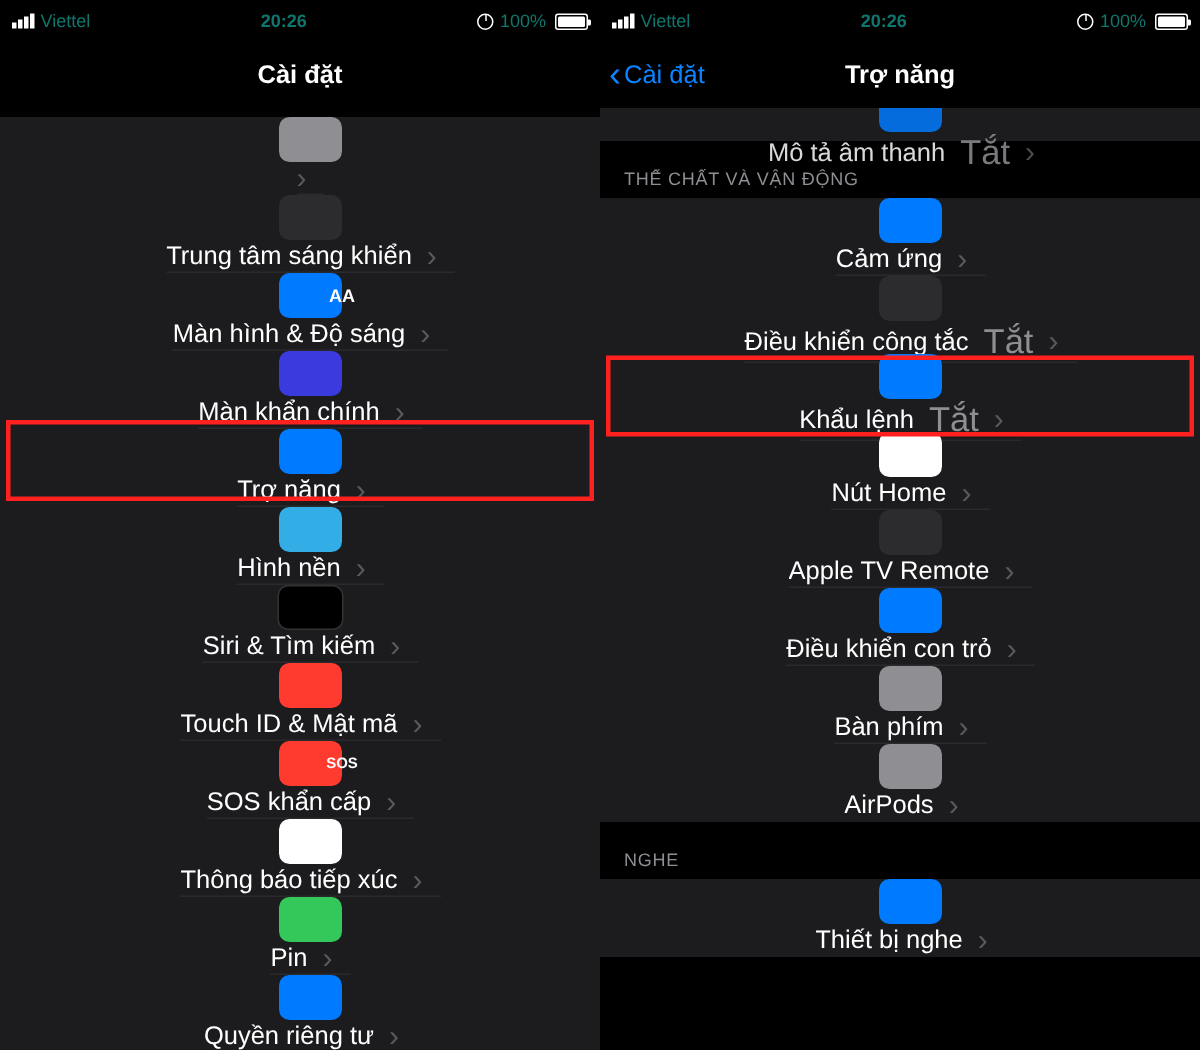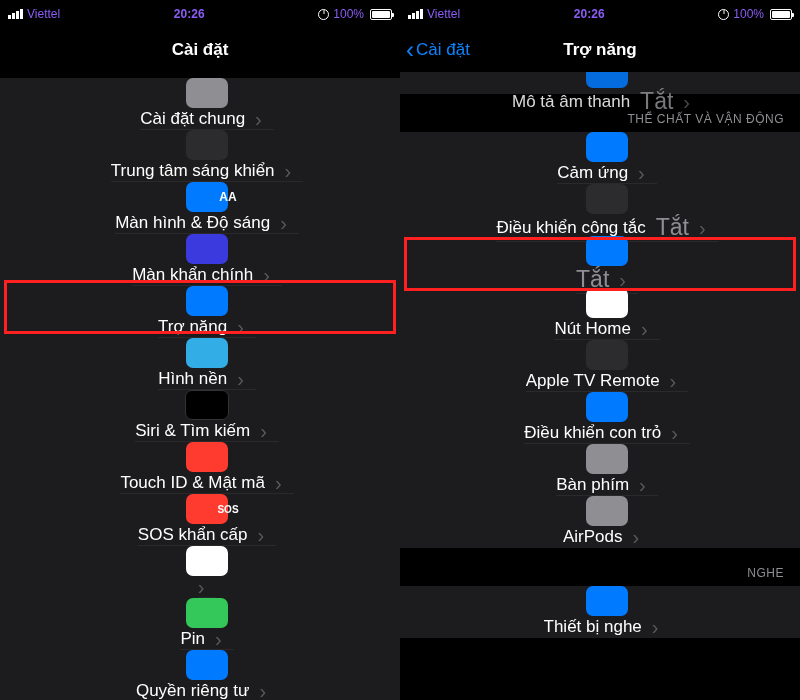--- a/index.html
+++ b/index.html
@@ -18,21 +18,21 @@
     display: flex;
     flex-direction: column;
     position: relative;
   }
   .status-bar {
     height: 28px;
     display: flex;
     align-items: center;
     justify-content: space-between;
     padding: 0 8px;
-    color: #8b5cf6;
+    color: #0f766e;
     font-size: 12px;
     font-weight: 500;
   }
   .status-left, .status-right {
     display: flex;
     align-items: center;
     gap: 4px;
   }
   .signal-bars {
     display: inline-flex;
@@ -118,21 +118,20 @@
     flex: 1;
     overflow: hidden;
     background: #000;
   }
   .section-header {
     color: #8e8e93;
     font-size: 12px;
     letter-spacing: 0.5px;
     padding: 18px 16px 6px;
     text-transform: uppercase;
-    text-align: right;
   }
   .row {
     display: flex;
     align-items: center;
     height: 52px;
     padding-left: 14px;
     position: relative;
     cursor: pointer;
     flex-direction: column;
   }
@@ -226,21 +225,20 @@
     <div style="height:6px"></div>
     <div class="group">
     <div class="row">
       <div class="icon-box bg-gray">
             <svg width="18" height="18" viewBox="0 0 24 24" fill="none" stroke="#fff" stroke-width="2">
               <circle cx="12" cy="12" r="3"></circle>
               <path d="M19.4 15a1.7 1.7 0 0 0 .3 1.8l.1.1a2 2 0 1 1-2.8 2.8l-.1-.1a1.7 1.7 0 0 0-1.8-.3 1.7 1.7 0 0 0-1 1.5V21a2 2 0 1 1-4 0v-.1a1.7 1.7 0 0 0-1-1.5 1.7 1.7 0 0 0-1.8.3l-.1.1a2 2 0 1 1-2.8-2.8l.1-.1a1.7 1.7 0 0 0 .3-1.8 1.7 1.7 0 0 0-1.5-1H3a2 2 0 1 1 0-4h.1a1.7 1.7 0 0 0 1.5-1 1.7 1.7 0 0 0-.3-1.8l-.1-.1a2 2 0 1 1 2.8-2.8l.1.1a1.7 1.7 0 0 0 1.8.3H9a1.7 1.7 0 0 0 1-1.5V3a2 2 0 1 1 4 0v.1a1.7 1.7 0 0 0 1 1.5 1.7 1.7 0 0 0 1.8-.3l.1-.1a2 2 0 1 1 2.8 2.8l-.1.1a1.7 1.7 0 0 0-.3 1.8V9c.3.6.9 1 1.5 1H21a2 2 0 1 1 0 4h-.1a1.7 1.7 0 0 0-1.5 1z"></path>
             </svg>
           </div>
       <div class="row-inner">
-            <span class="row-label">Cài đặt chung</span>
             <span class="chevron">›</span>
           </div>
     </div>
     <div class="row">
       <div class="icon-box bg-darkgray">
             <svg width="18" height="18" viewBox="0 0 24 24" fill="#fff">
               <rect x="3" y="3" width="8" height="8" rx="2"></rect>
               <rect x="13" y="3" width="8" height="8" rx="4"></rect>
               <rect x="3" y="13" width="8" height="8" rx="4"></rect>
               <rect x="13" y="13" width="8" height="8" rx="2"></rect>
@@ -335,20 +333,21 @@
           </div>
     </div>
     <div class="row">
       <div class="icon-box bg-white">
             <svg width="18" height="18" viewBox="0 0 24 24" fill="none" stroke="#ff3b30" stroke-width="2">
               <circle cx="12" cy="12" r="8" stroke-dasharray="2 2"></circle>
               <circle cx="12" cy="12" r="3" fill="#ff3b30"></circle>
             </svg>
           </div>
       <div class="row-inner">
+            <span class="row-label">Thông báo tiếp xúc</span>
             <span class="chevron">›</span>
           </div>
     </div>
     <div class="row">
       <div class="icon-box bg-green">
             <svg width="20" height="12" viewBox="0 0 24 14">
               <rect x="1" y="1" width="19" height="12" rx="3" fill="none" stroke="#fff" stroke-width="1.5"></rect>
               <rect x="21" y="4" width="2" height="6" rx="1" fill="#fff"></rect>
               <rect x="3" y="3" width="15" height="8" rx="1.5" fill="#fff"></rect>
             </svg>
@@ -449,20 +448,21 @@
     <div class="row">
       <div class="icon-box bg-blue">
             <svg width="18" height="18" viewBox="0 0 24 24" fill="#fff">
               <circle cx="12" cy="12" r="9" fill="none" stroke="#fff" stroke-width="1.5"></circle>
               <path d="M8 10c0 3 2 5 4 5s4-2 4-5" stroke="#fff" fill="none" stroke-width="1.5"></path>
               <circle cx="9" cy="9" r="1"></circle>
               <circle cx="15" cy="9" r="1"></circle>
             </svg>
           </div>
       <div class="row-inner">
+            <span class="row-label">Khẩu lệnh</span>
             <span class="row-value">Tắt</span>
             <span class="chevron">›</span>
           </div>
     </div>
     <div class="row">
       <div class="icon-box" style="background:#fff">
             <svg width="18" height="18" viewBox="0 0 24 24">
               <circle cx="12" cy="12" r="9" fill="none" stroke="#007aff" stroke-width="2"></circle>
               <rect x="8" y="8" width="8" height="8" rx="2" fill="none" stroke="#007aff" stroke-width="2"></rect>
             </svg>

